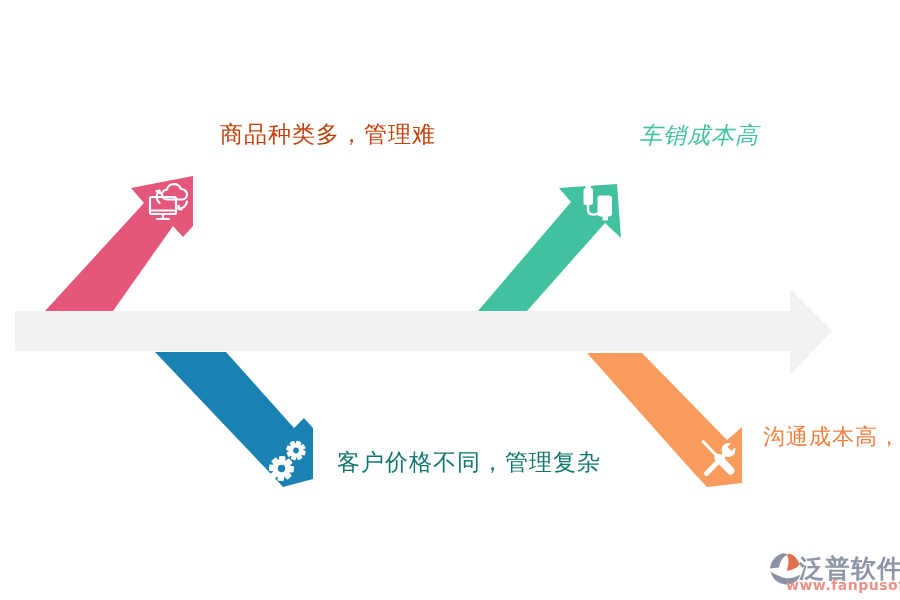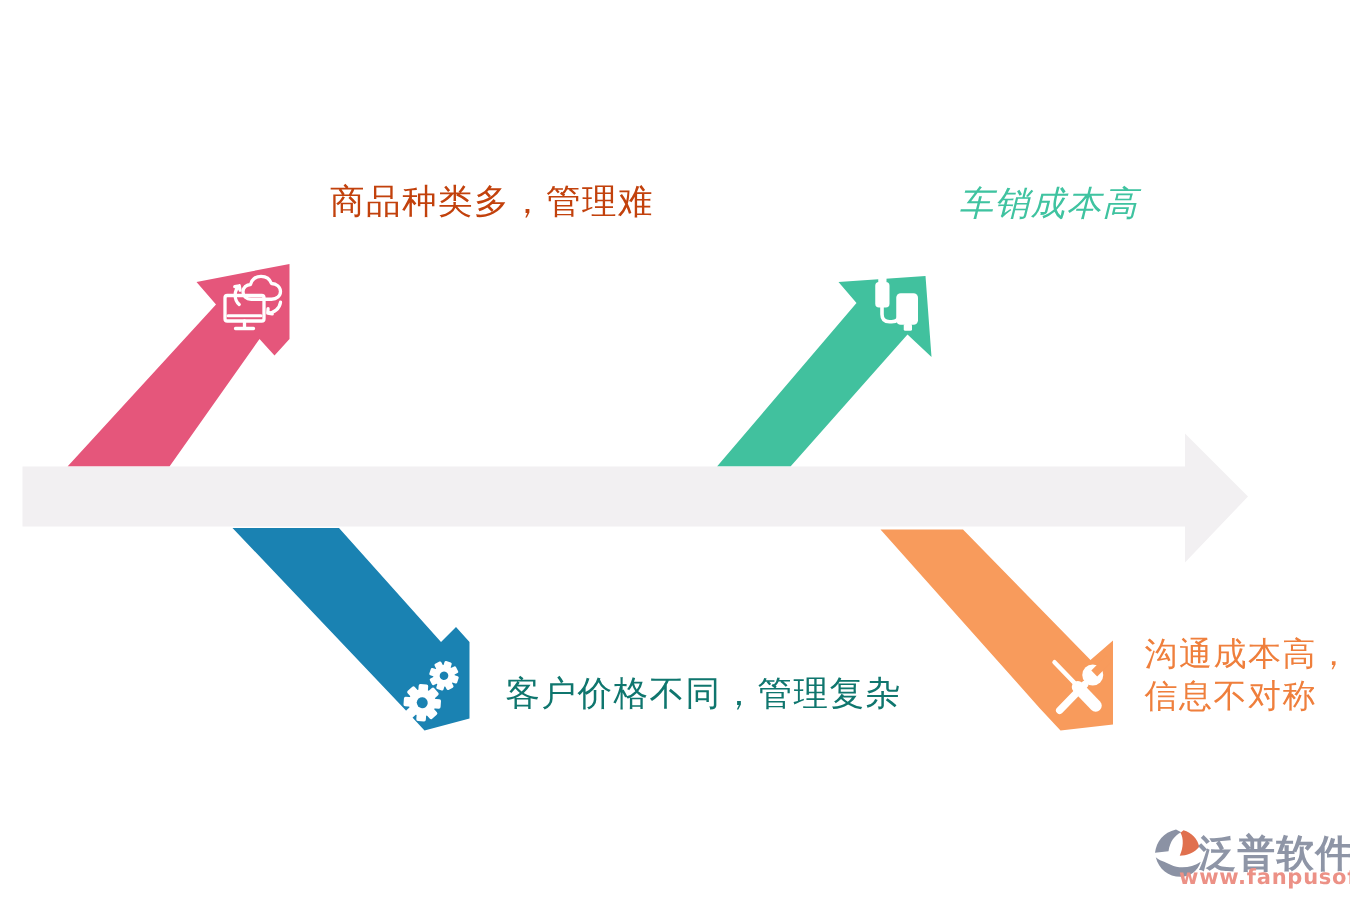--- a/index.html
+++ b/index.html
@@ -95,19 +95,18 @@
   </svg>
 
   <div class="label label-products">商品种类多，管理难</div>
 
   <div class="label label-vehicle">车销成本高</div>
 
   <div class="label label-pricing">客户价格不同，管理复杂</div>
 
   <div class="label label-comm">
     <div>沟通成本高，</div>
-    <div>信息不对称</div>
   </div>
 
   <div class="brand">泛普软件</div>
   <div class="brand-url">www.fanpusoft.com</div>
 
 </div>
 
 </body></html>

